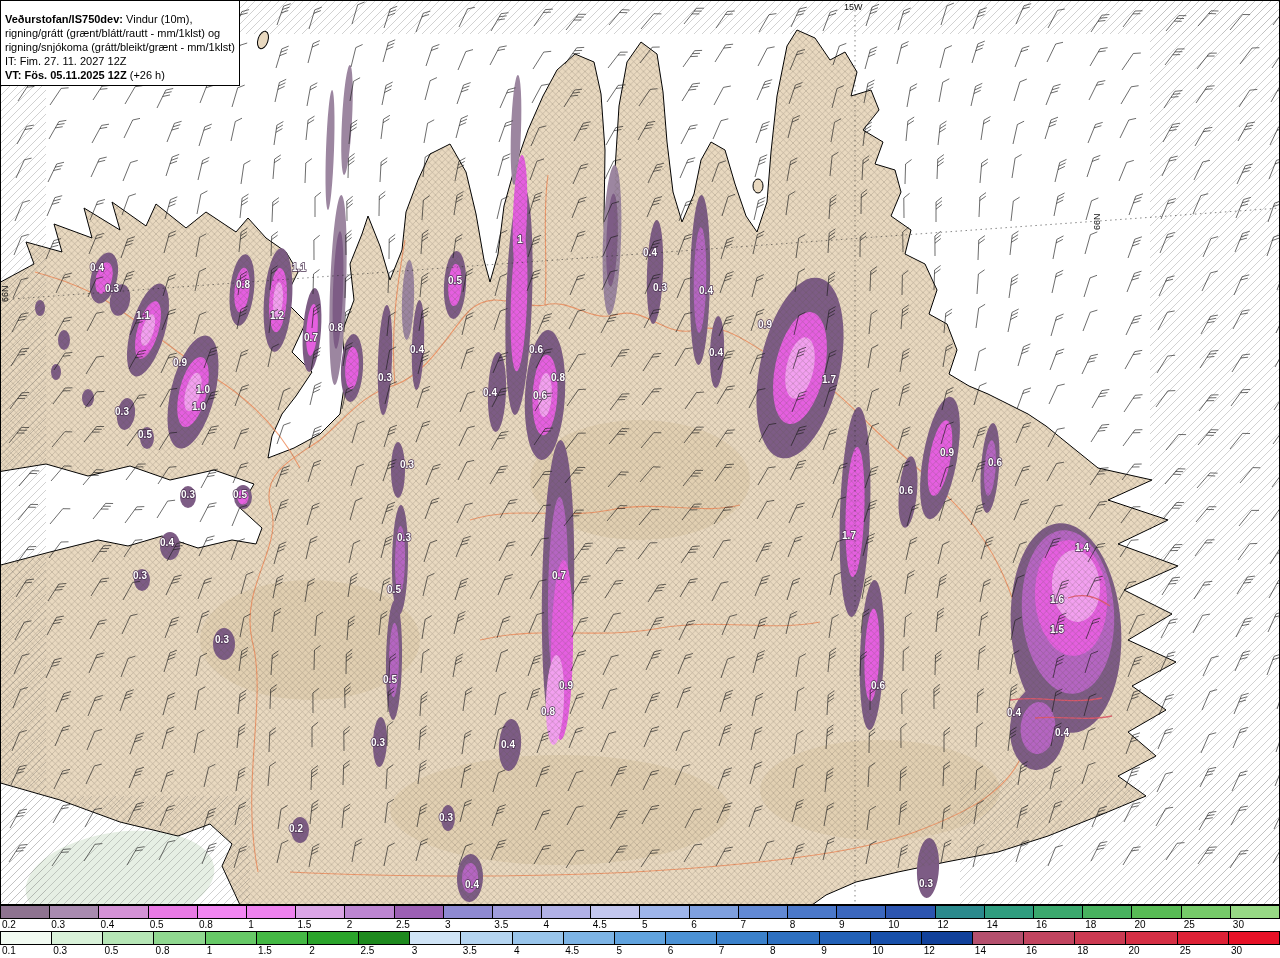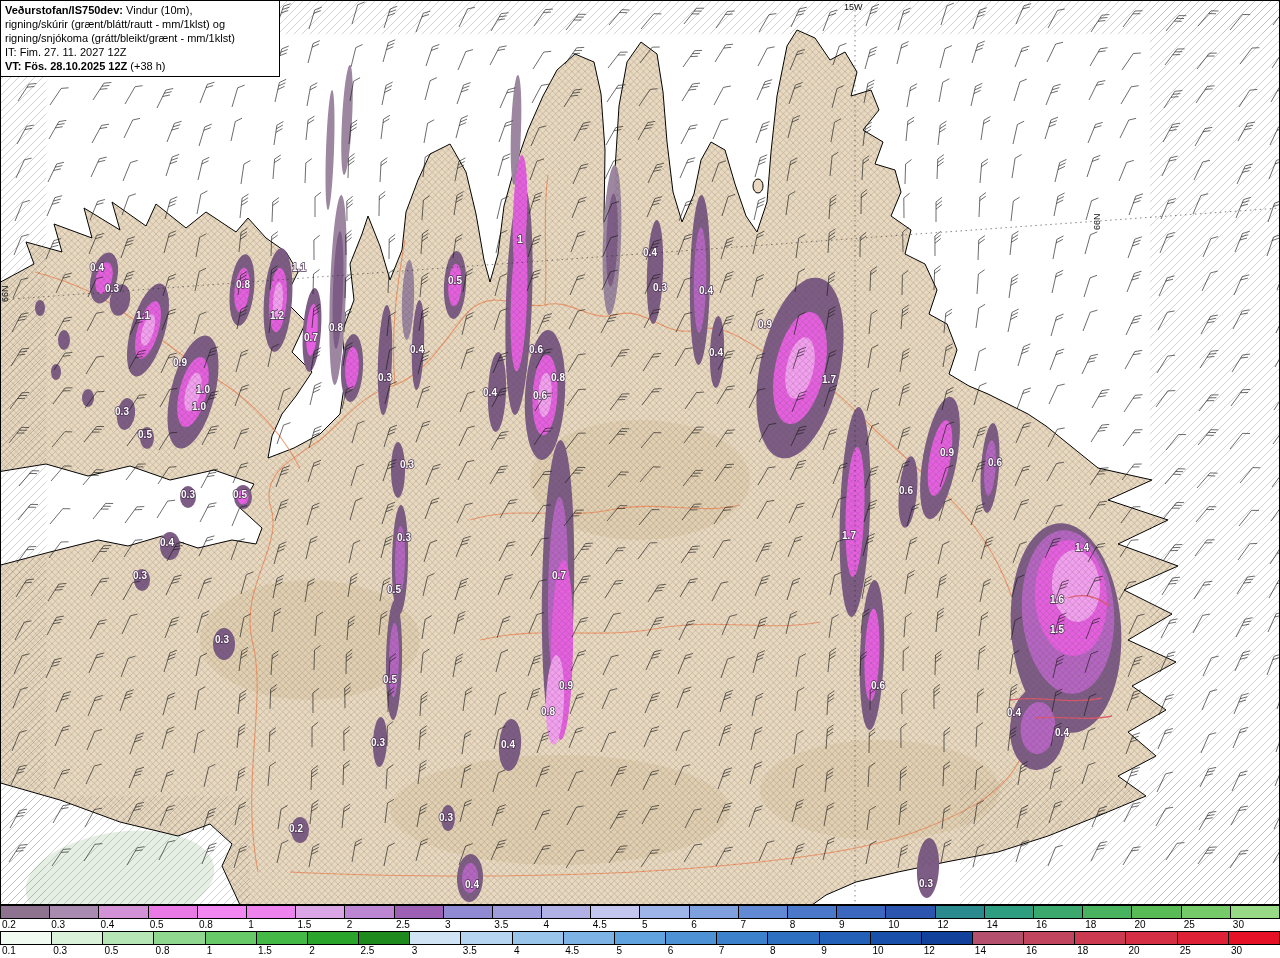--- a/index.html
+++ b/index.html
@@ -1,20 +1,20 @@
 <!DOCTYPE html>
 <html><head>
 <meta charset="utf-8">
 <style>
 *{margin:0;padding:0;box-sizing:border-box}
 html,body{width:1280px;height:958px;overflow:hidden;background:#fff;font-family:"Liberation Sans",sans-serif}
 #stage{position:relative;width:1280px;height:958px}
 #map{position:relative;width:1280px;height:905px;background:#fff}
 #map svg{position:absolute;left:0;top:0}
-#titlebox{position:absolute;left:0;top:0;width:280px;background:#fff;border:1px solid #000;padding:2px 4px 3px;font-size:11px;line-height:14px;z-index:6;color:#000}
+#titlebox{position:absolute;left:0;top:0;width:240px;background:#fff;border:1px solid #000;padding:11px 4px 3px;font-size:11px;line-height:14px;z-index:6;color:#000}
 .b{font-weight:700}
 #cbars{width:1280px}
 .strip{display:flex;height:14px;border:1px solid #000;background:#fff}
 .cbcell{flex:1 1 0;border-right:1px solid #000}
 .cbcell:last-child{border-right:none}
 .cblabels{display:flex;height:12px;font-size:10px;line-height:11px;background:#fff;color:#000}
 .cblabel{flex:1 1 0;padding-left:2px;white-space:nowrap}
 #cbar-rain .cblabels{height:17px}
 .vlabel{font:bold 10px "Liberation Sans",sans-serif;fill:#fff;stroke:#4a3050;stroke-width:1.4px;paint-order:stroke;text-anchor:middle}
 .glabel{font:9px "Liberation Sans",sans-serif;fill:#111}
@@ -1042,24 +1042,24 @@
           <text x="844" y="10" class="glabel">15W</text>
           <text x="8" y="302" class="glabel" transform="rotate(-90 8 302)">66N</text>
           <text x="1100" y="230" class="glabel" transform="rotate(-90 1100 230)">66N</text>
         </g>
 
       <rect x="0.5" y="0.5" width="1279" height="904" fill="none" stroke="#000" stroke-width="1"></rect>
     </svg>
 
     <div id="titlebox">
       <div><span class="b">Veðurstofan/IS750dev:</span><span> Vindur (10m),</span></div>
-      <div>rigning/skúrir (grænt/blátt/rautt - mm/1klst) og</div>
+      <div>rigning/grátt (grænt/blátt/rautt - mm/1klst) og</div>
       <div>rigning/snjókoma (grátt/bleikt/grænt - mm/1klst)</div>
       <div>IT: Fim. 27. 11. 2027 12Z</div>
-      <div><span class="b">VT: Fös. 28.10.2025 12Z</span><span> (+38 h)</span></div>
+      <div><span class="b">VT: Fös. 05.11.2025 12Z</span><span> (+26 h)</span></div>
     </div>
   </div>
 
   <div id="cbars">
     <div class="cbar" id="cbar-sleet">
       <div class="strip" id="cbstrip0">
           <div class="cbcell" style="background: rgb(142, 115, 144);"></div>
           <div class="cbcell" style="background: rgb(169, 139, 176);"></div>
           <div class="cbcell" style="background: rgb(212, 146, 214);"></div>
           <div class="cbcell" style="background: rgb(233, 122, 229);"></div>

